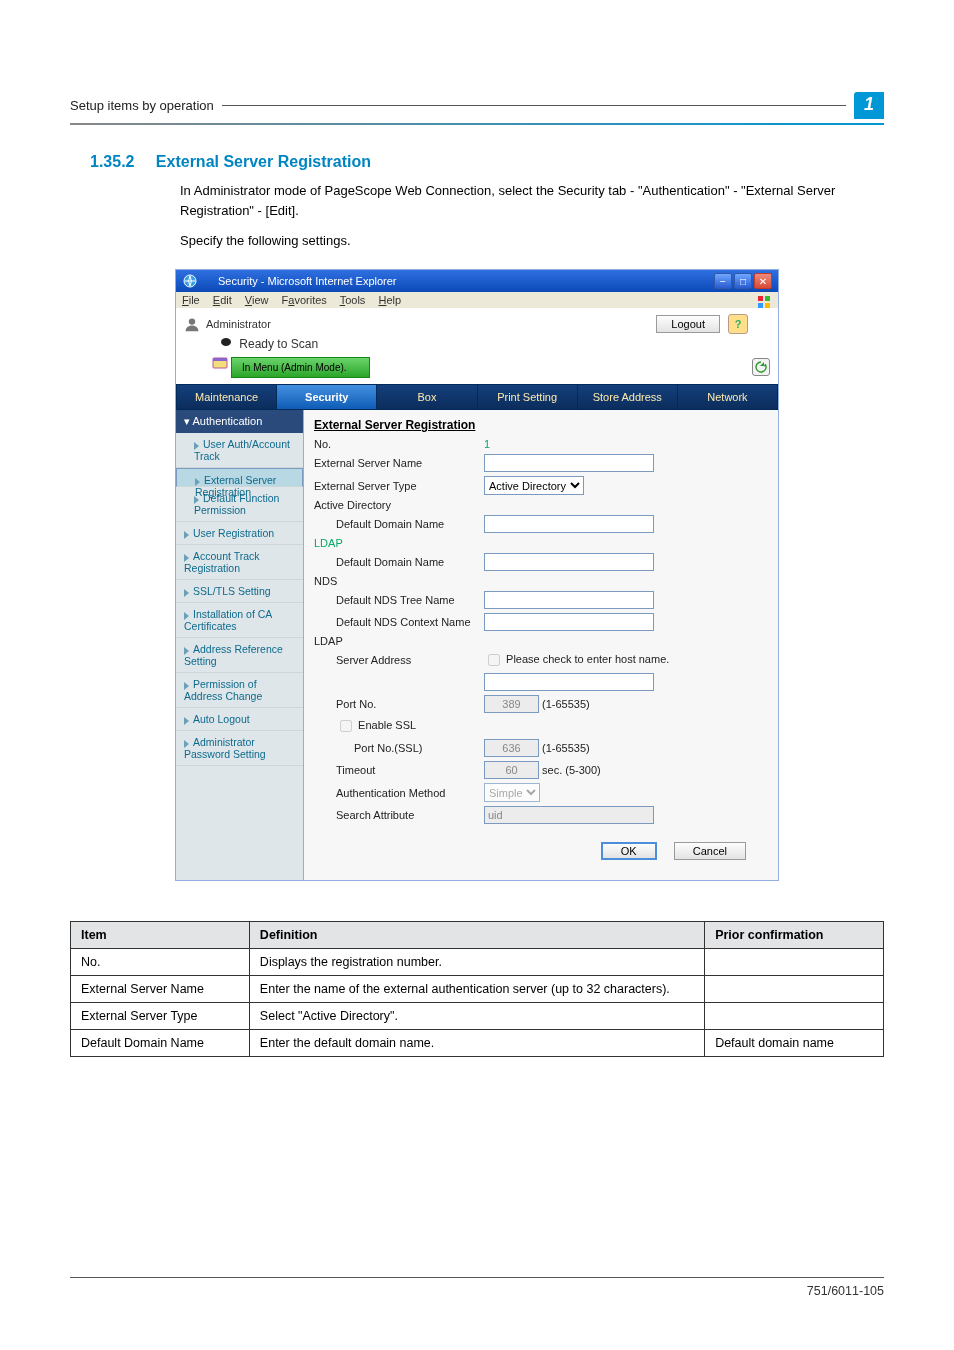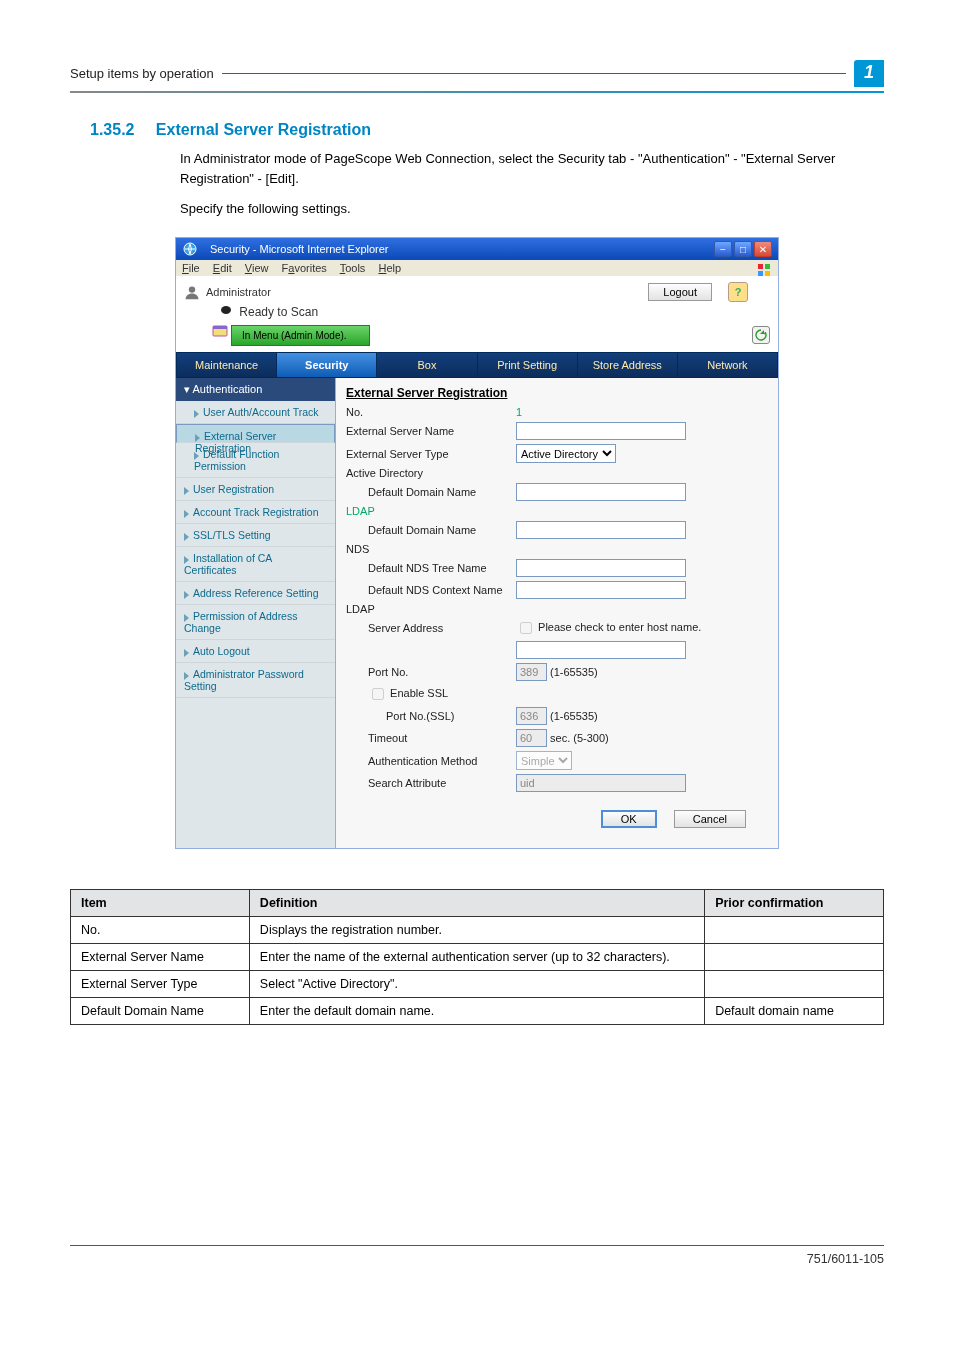--- a/index.html
+++ b/index.html
@@ -4,21 +4,21 @@
 <style>
   * { box-sizing: border-box; }
   body {
     margin: 0;
     font-family: Arial, Helvetica, sans-serif;
     background: #fff;
     width: 954px;
     font-size: 12px;
     color: #000;
   }
-  .page { padding: 60px 70px 40px 70px; }
+  .page { padding: 92px 70px 40px 70px; }
   .header-line { display:flex; align-items:center; gap:8px; margin-bottom:4px;}
   .header-text { font-size:13px; color:#222; }
   .header-rule { flex:1; height:1px; background:#555; }
   .badge { background:#0097d6; color:#fff; font-style:italic; font-weight:bold; font-size:18px; padding:2px 10px 4px 10px; border-top-left-radius:3px;}
   .hr-grad { height:2px; background:linear-gradient(to right,#888,#0097d6); margin-bottom:28px;}
   .sec-num { color:#0085c3; font-weight:bold; font-size:16px;}
   .sec-title { color:#0085c3; font-weight:bold; font-size:16px; margin-left:18px;}
   .body-text { font-size:13px; line-height:1.55; margin:10px 0 10px 110px;}
 
   
@@ -40,53 +40,53 @@
   .menubar { background:#ece9d8; padding:2px 6px; color:#333;}
   .menubar span { margin-right:10px; }
   .menubar u { text-decoration:underline; }
   .flag { width:16px;height:16px; float:right; }
 
   .topbar {
     display:flex; align-items:center; justify-content:space-between;
     padding:6px 8px 2px 8px;
   }
   .topbar-left { display:flex; align-items:center; gap:6px; color:#333;}
-  .topbar-right { display:flex; align-items:center; gap:16px;}
+  .topbar-right { display:flex; align-items:center; gap:8px;}
   .btn { background:linear-gradient(#fdfdfd,#e3e3e3); border:1px solid #9a9a9a; padding:2px 14px; font-size:11px;}
   .helpbtn { width:20px;height:20px; background:#ffe08a; border:1px solid #b98; border-radius:3px; display:flex;align-items:center;justify-content:center;}
   .subtitle { padding:0 0 4px 44px; color:#333; font-size:12px;}
   .menumode-row { padding:0 8px 6px 36px; display:flex; justify-content:space-between; align-items:center;}
   .menumode {
     display:inline-block; padding:4px 22px 4px 10px; font-size:10px;
     color:#000; background:linear-gradient(#6bd46b,#2aa52a); border:1px solid #178617;
   }
   .refresh { width:18px;height:18px; border:1px solid #888; border-radius:3px; background:#f3f3f3; display:flex;align-items:center;justify-content:center;}
 
   .tabrow { display:flex;}
   .tab { flex:1; text-align:center; padding:6px 0; font-size:11px; border:1px solid #002a5a; border-right:none;}
   .tab:last-child { border-right:1px solid #002a5a;}
   .tab.dark { background:linear-gradient(#133f7c,#0c2d5c); color:#ffebae;}
   .tab.sec { background:linear-gradient(#4390e0,#0f5cb7); color:#fff; font-weight:bold;}
 
   .content { display:flex; }
-  .sidebar { width:160px; background:#dfe6e9; border-right:1px solid #aab; }
+  .sidebar { width:128px; background:#dfe6e9; border-right:1px solid #aab; }
   .sidebar .group-hd { background:#2a4a7c; color:#fff; padding:5px 8px; font-size:11px;}
   .sidebar .group-hd .tri { display:inline-block; transform:rotate(0deg); margin-right:3px;}
   .sidebar .sub { padding:5px 8px 5px 18px; color:#0d6a8d; font-size:10.5px; border-bottom:1px solid #cfd6d9;}
   .sidebar .sub.sel { background:#b8d8e3; }
   .sidebar .item { padding:5px 8px; color:#0d6a8d; font-size:10.5px; border-bottom:1px solid #cfd6d9;}
   .sidebar .bullet { display:inline-block; width:0;height:0;border-top:4px solid transparent;border-bottom:4px solid transparent;border-left:5px solid #6aa0b8; margin-right:4px; vertical-align:middle;}
 
   .mainpane { flex:1; background:#f7f7f7; padding:8px 10px 12px 10px;}
   .mainpane h4 { font-size:12px; margin:0 0 6px 0; text-decoration:underline;}
   .row { display:flex; align-items:center; margin:4px 0; font-size:11px; color:#222;}
   .row .label { width:170px; }
   .row .value { flex:1; }
   .txt { width:170px; height:18px; border:1px solid #7a9ac0; background:#fff; font-size:11px; padding:1px 3px;}
-  .txt.short { width:31px; }
+  .txt.short { width:55px;text-align:center; }
   .txt.dis { background:#ececec; color:#888;}
   .sel { height:19px; border:1px solid #7a9ac0; font-size:11px; background:#fff;}
   .grp { margin-left:0px; color:#222; font-size:11px; margin-top:3px;}
   .indent .row .label { padding-left:22px; width:170px;}
   .cb { width:12px;height:12px; vertical-align:middle;}
   .footer-btns { text-align:right; padding:14px 22px 8px 0;}
   .footer-btns .btn { padding:2px 18px; margin-left:14px;}
   .footer-btns .okbtn { border:2px solid #4d8edb; padding:1px 18px;}
 
   
@@ -113,21 +113,21 @@
   <div style="margin-left:20px;">
     <span class="sec-num">1.35.2</span>
     <span class="sec-title">External Server Registration</span>
   </div>
 
   <p class="body-text">In Administrator mode of PageScope Web Connection, select the Security tab - "Authentication" - "External Server Registration" - [Edit].</p>
   <p class="body-text">Specify the following settings.</p>
 
   <div class="app-window">
     <div class="titlebar">
-      <span style="display:flex;align-items:center;gap:12px;text-align:center;">
+      <span style="display:flex;align-items:center;gap:20px;text-align:center;">
         <svg class="ico" viewBox="0 0 16 16">
             <circle cx="8" cy="8" r="6" fill="#3aa0e6" stroke="#fff"></circle>
             <path d="M3 8h10M8 3a10 10 0 010 10M8 3a10 10 0 000 10" stroke="#fff" fill="none"></path>
           </svg>
         <span>Security - Microsoft Internet Explorer</span>
       </span>
       <div class="buttons">
         <div class="sysbtn">−</div>
         <div class="sysbtn">□</div>
         <div class="sysbtn close">✕</div>

